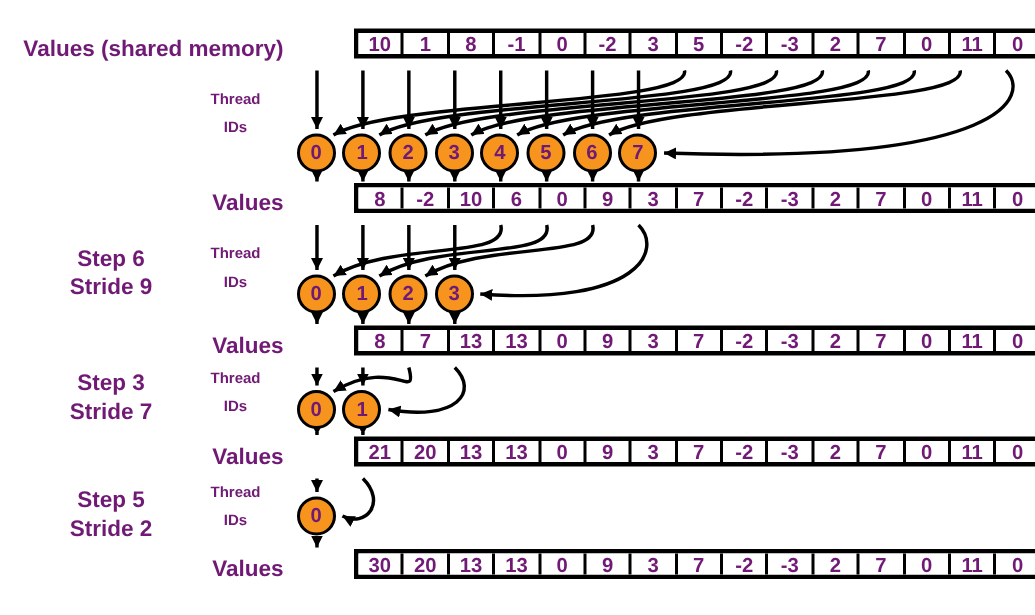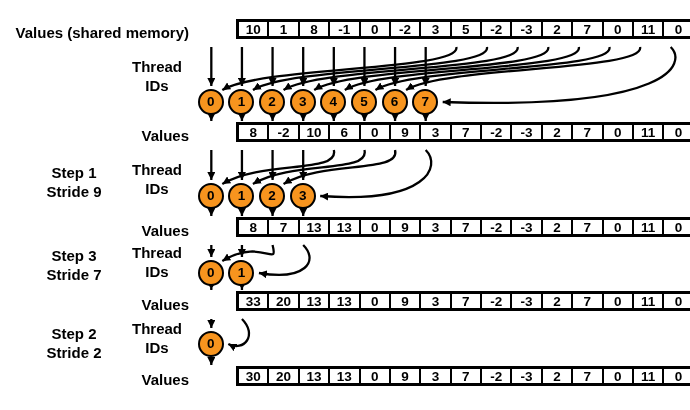--- a/index.html
+++ b/index.html
@@ -1,37 +1,37 @@
 <!DOCTYPE html>
 <html><head>
 <meta charset="utf-8">
 <style>
   html,body{margin:0;padding:0;background:#ffffff;}
   .stage{
     position:relative;width:690px;height:410px;background:#ffffff;
-    font-family:"Liberation Sans",sans-serif;color:#000000;overflow:hidden;
+    font-family:"Liberation Sans",sans-serif;color:#701a75;overflow:hidden;
   }
   svg.arrows{position:absolute;left:0;top:0;z-index:1;}
   .value-row{
     position:absolute;left:196px;width:490px;height:20px;
     border:3px solid #000;background:#fff;display:flex;box-sizing:border-box;z-index:2;margin-left:40px;
   }
   .cell{
     flex:1;border-left:2.5px solid #000;display:flex;align-items:center;justify-content:center;
     font-weight:bold;font-size:13.5px;background:#fff;
   }
   .cell:first-child{border-left:none;}
   .thread-circle{
     position:absolute;width:22px;height:22px;border:2.5px solid #000;border-radius:50%;
     display:flex;align-items:center;justify-content:center;
     font-weight:bold;font-size:13.5px;z-index:3;box-sizing:content-box;
   }
   .side-label{position:absolute;left:0;width:189px;text-align:right;font-weight:bold;font-size:15px;z-index:2;}
   .step-label{position:absolute;left:18px;width:112px;text-align:center;font-weight:bold;font-size:15px;line-height:19px;z-index:2;}
-  .thread-label{position:absolute;left:118px;width:78px;text-align:center;font-weight:bold;font-size:15px;line-height:19px;z-index:2;}
+  .thread-label{position:absolute;left:118px;width:78px;text-align:center;font-weight:bold;font-size:10px;line-height:19px;z-index:2;}
 </style>
 </head>
 <body>
 
 <div class="stage">
 
   <svg class="arrows" width="690" height="410" viewBox="0 0 690 410">
     <defs>
       <marker id="ah" markerUnits="userSpaceOnUse" markerWidth="8" markerHeight="8" refX="8" refY="4" orient="auto">
         <path d="M0,0 L8,4 L0,8 z" fill="#000"></path>
@@ -84,29 +84,29 @@
         <path d="M211.3125,359 L211.3125,365" marker-end="url(#ah)"></path>
         <path d="M241.9375,319 C257.9375,335 243.9375,352 228.3125,344" marker-end="url(#ah)"></path>
       </g>
   </svg>
 
   <div class="side-label" style="top:24px">
     <span>Values (shared memory)</span>
   </div>
 
   <div class="step-label" style="top:163px">
-    <div>Step 1</div>
+    <div>Step 6</div>
     <div>Stride 9</div>
   </div>
   <div class="step-label" style="top:246px">
     <div>Step 3</div>
     <div>Stride 7</div>
   </div>
   <div class="step-label" style="top:324px">
-    <div>Step 2</div>
+    <div>Step 5</div>
     <div>Stride 2</div>
   </div>
 
   <div class="thread-label" style="top:57px">
     <div>Thread</div>
     <div>IDs</div>
   </div>
   <div class="thread-label" style="top:160px">
     <div>Thread</div>
     <div>IDs</div>
@@ -181,21 +181,21 @@
       <div class="cell">-2</div>
       <div class="cell">-3</div>
       <div class="cell">2</div>
       <div class="cell">7</div>
       <div class="cell">0</div>
       <div class="cell">11</div>
       <div class="cell">0</div>
       <div class="cell">2</div>
     </div>
   <div class="value-row" style="top:291px">
-      <div class="cell">33</div>
+      <div class="cell">21</div>
       <div class="cell">20</div>
       <div class="cell">13</div>
       <div class="cell">13</div>
       <div class="cell">0</div>
       <div class="cell">9</div>
       <div class="cell">3</div>
       <div class="cell">7</div>
       <div class="cell">-2</div>
       <div class="cell">-3</div>
       <div class="cell">2</div>

